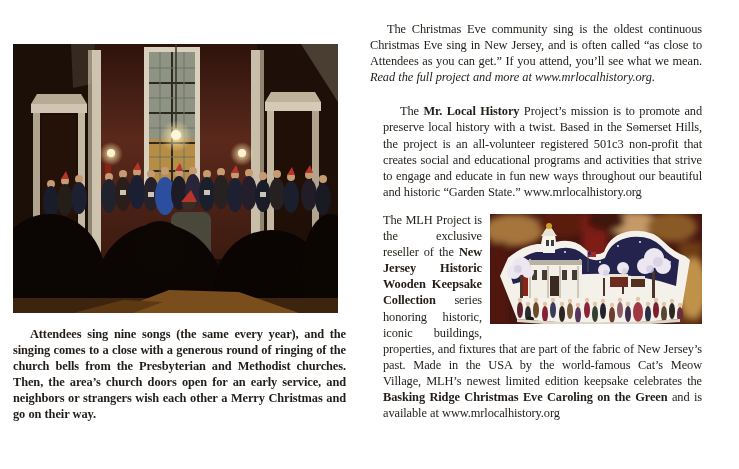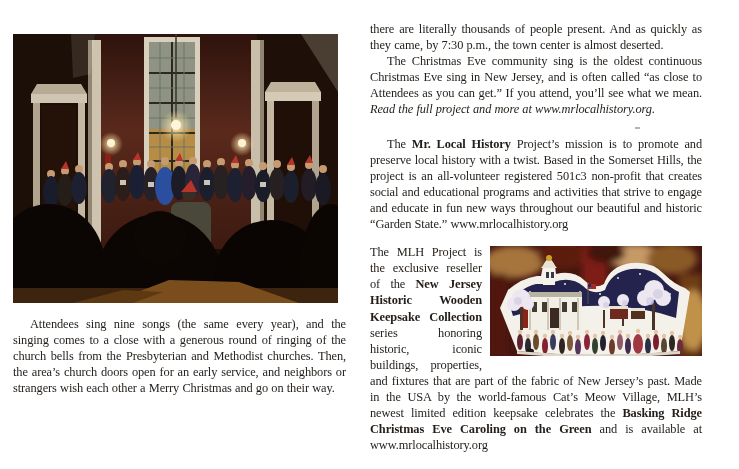--- a/index.html
+++ b/index.html
@@ -1,27 +1,27 @@
 <!DOCTYPE html>
 <html lang="en"><head>
 <meta charset="utf-8">
 <style>
   html,body{margin:0;padding:0;background:#ffffff;}
   .page{position:relative;width:739px;height:469px;background:#ffffff;overflow:hidden;
         font-family:"Liberation Serif","DejaVu Serif",serif;color:#221d18;}
-  .col-left{position:absolute;left:13px;top:34px;width:333px;}
+  .col-left{position:absolute;left:13px;top:44px;width:333px;font-weight:bold;}
   .col-right{position:absolute;left:370px;top:21px;width:332px;}
   figure{margin:0;padding:0;}
   .photo-l{width:325px;height:269px;margin:0 0 13px 0;}
   .photo-l svg,.keepsake-float svg{display:block;}
   .jp{margin:0;text-align:justify;font-size:12.4px;line-height:16.1px;letter-spacing:-0.1px;
       word-spacing:0.02em;hyphens:auto;-webkit-hyphens:auto;}
   .ind{text-indent:17px;}
-  .pc{margin-top:18px;}
-  .pd{margin-top:12px;}
+  .pc{margin-top:18px;margin-left:13px;}
+  .pd{margin-top:12px;margin-left:13px;}
   .b{font-weight:700;}
   .i{font-style:italic;}
   .keepsake-float{float:right;width:212px;height:110px;margin:2px 0 8px 8px;}
   .stray{position:absolute;left:635px;top:127px;width:5px;height:2px;background:#9a938a;opacity:.7;}
 </style>
 </head>
 <body>
 
 <div class="page">
 
@@ -176,21 +176,20 @@
 
         <rect x="0" y="254" width="325" height="15" fill="#3c240e"></rect>
         <polygon points="96,269 156,246 226,248 286,269" fill="#7a4d1d"></polygon>
         <polygon points="60,269 110,256 150,258 120,269" fill="#5c3913"></polygon>
       </svg>
     </figure>
     <p class="jp ind"><span>Attendees sing nine songs (the same every year), and the singing comes to a close with a generous round of ringing of the church bells from the Presbyterian and Methodist churches. Then, the area’s church doors open for an early service, and neighbors or strangers wish each other a Merry Christmas and go on their way.</span></p>
   </div>
 
   <div class="col-right">
-    <p class="jp"><span>there are literally thousands of people present. And as quickly as they came, by 7:30 p.m., the town center is almost deserted.</span></p>
     <p class="jp ind"><span>The Christmas Eve community sing is the oldest continuous Christmas Eve sing in New Jersey, and is often called “as close to Attendees as you can get.” If you attend, you’ll see what we mean. </span><span class="i">Read the full project and more at www.mrlocalhistory.org.</span></p>
     <p class="jp ind pc"><span>The </span><span class="b">Mr. Local History</span><span> Project’s mission is to promote and preserve local history with a twist. Based in the Somerset Hills, the project is an all-volunteer registered 501c3 non-profit that creates social and educational programs and activities that strive to engage and educate in fun new ways throughout our beautiful and historic “Garden State.” www.mrlocalhistory.org</span></p>
     <p class="jp pd">
       <span class="keepsake-float">
         <svg width="212" height="110" viewBox="0 0 212 110">
           <defs>
             <filter id="blr" x="-20%" y="-20%" width="140%" height="140%">
                 <feGaussianBlur stdDeviation="3"></feGaussianBlur>
               </filter>
           </defs>

